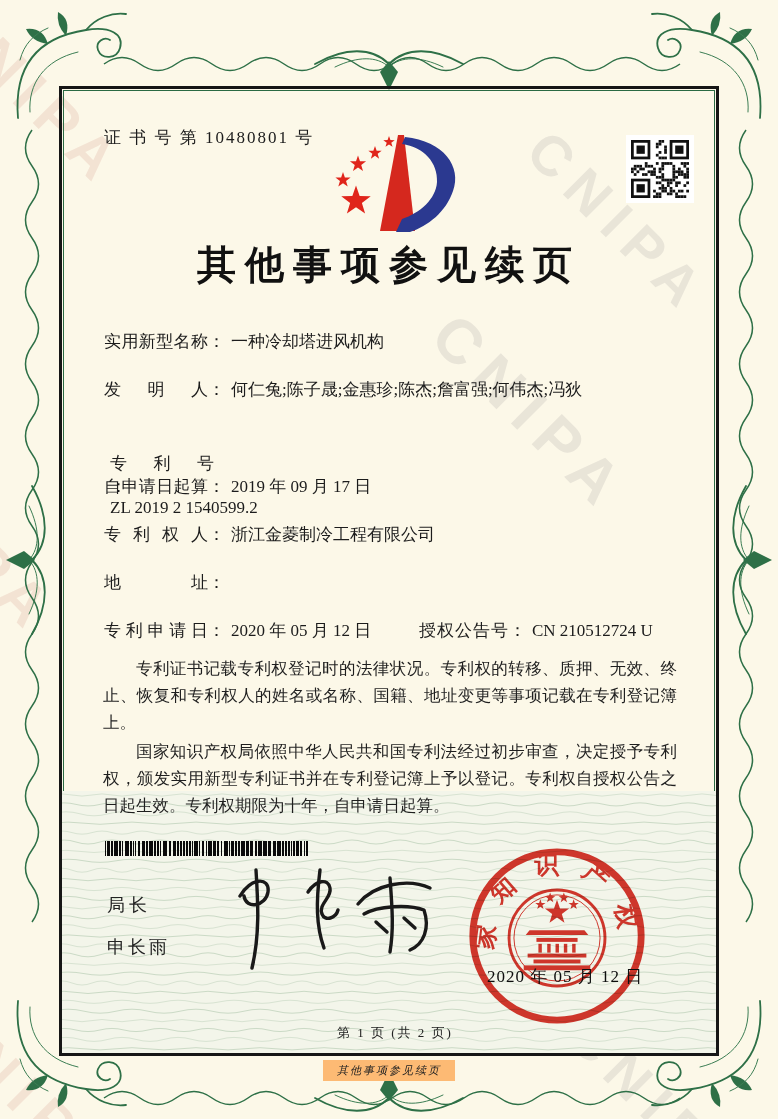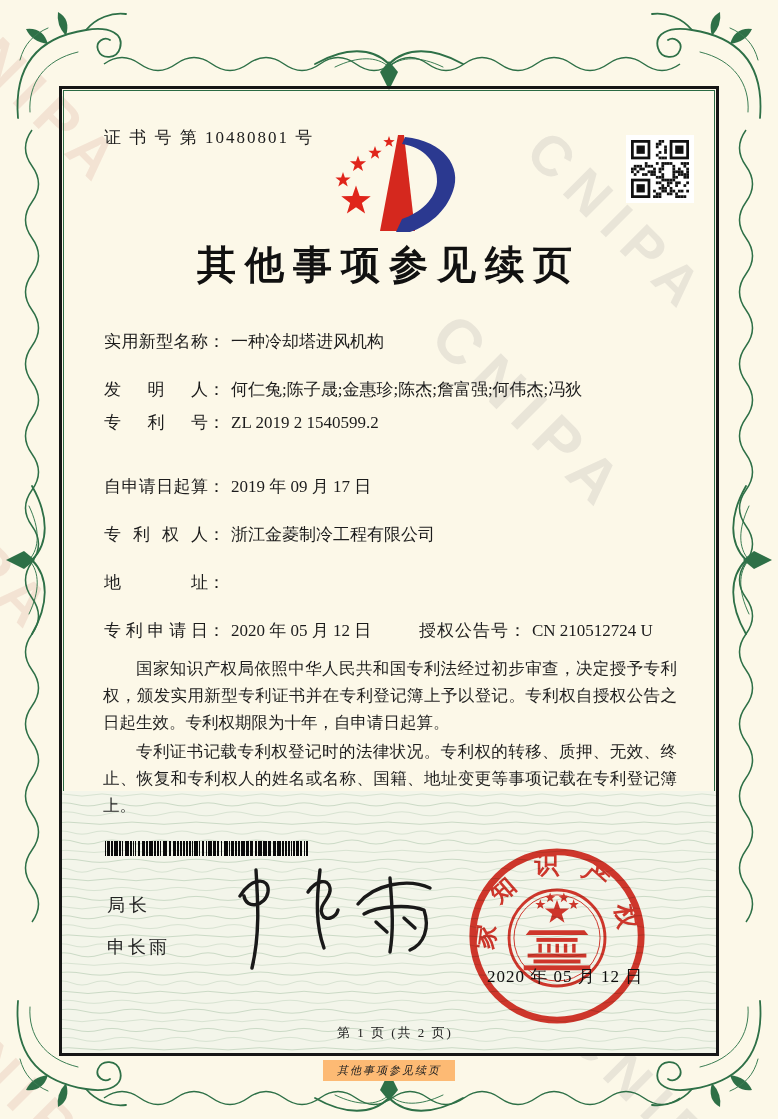--- a/index.html
+++ b/index.html
@@ -269,21 +269,21 @@
   <div class="row" style="top:330px;">
     <span class="lbl">实用新型名称</span>
       <span>：</span>
     <span class="val">一种冷却塔进风机构</span>
   </div>
   <div class="row" style="top:378px;">
     <span class="lbl">发明人</span>
       <span>：</span>
     <span class="val">何仁兔;陈子晟;金惠珍;陈杰;詹富强;何伟杰;冯狄</span>
   </div>
-  <div class="row" style="top:411px;">
+  <div class="row" style="top:452px;flex-direction:column;">
     <span class="lbl">专利号</span>
       <span>：</span>
     <span class="val">ZL 2019 2 1540599.2</span>
   </div>
   <div class="row" style="top:475px;">
     <span class="lbl">自申请日起算</span>
       <span>：</span>
     <span class="val">2019 年 09 月 17 日</span>
   </div>
   <div class="row" style="top:523px;">
@@ -300,22 +300,22 @@
       <span>：</span>
     <span class="val">2020 年 05 月 12 日</span>
     <span class="grp2">
       <span class="lbl2">授权公告号</span>
         <span>：</span>
       <span class="val">CN 210512724 U</span>
     </span>
   </div>
 
   <div class="paras">
+    <p>专利证书记载专利权登记时的法律状况。专利权的转移、质押、无效、终止、恢复和专利权人的姓名或名称、国籍、地址变更等事项记载在专利登记簿上。</p>
     <p>国家知识产权局依照中华人民共和国专利法经过初步审查，决定授予专利权，颁发实用新型专利证书并在专利登记簿上予以登记。专利权自授权公告之日起生效。专利权期限为十年，自申请日起算。</p>
-    <p>专利证书记载专利权登记时的法律状况。专利权的转移、质押、无效、终止、恢复和专利权人的姓名或名称、国籍、地址变更等事项记载在专利登记簿上。</p>
   </div>
 
   <svg class="barcode" id="barcode-svg" width="208" height="15">
       <rect x="0" y="0" width="1" height="15" fill="#0a0a0a"></rect>
       <rect x="2" y="0" width="3" height="15" fill="#0a0a0a"></rect>
       <rect x="6" y="0" width="2" height="15" fill="#0a0a0a"></rect>
       <rect x="9" y="0" width="4" height="15" fill="#0a0a0a"></rect>
       <rect x="14" y="0" width="2" height="15" fill="#0a0a0a"></rect>
       <rect x="17" y="0" width="1" height="15" fill="#0a0a0a"></rect>
       <rect x="20" y="0" width="4" height="15" fill="#0a0a0a"></rect>

